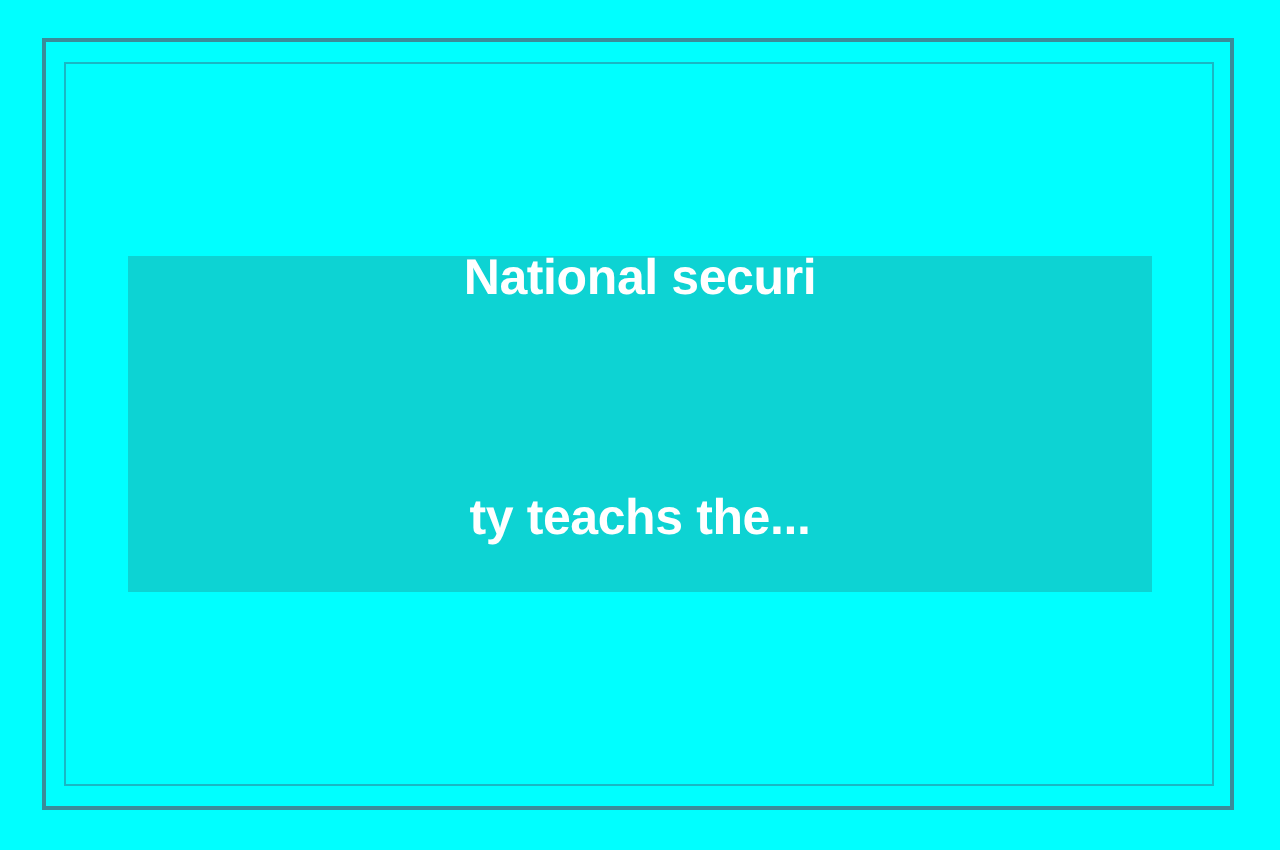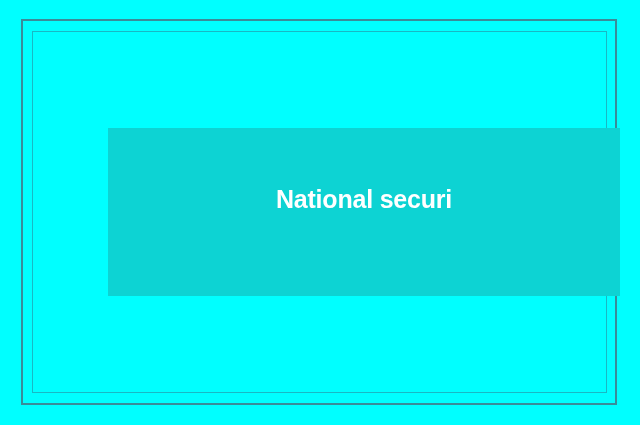--- a/index.html
+++ b/index.html
@@ -49,21 +49,20 @@
     top: 128px;
     width: 512px;
     height: 168px;
     background: #0dd3d3;
     display: flex;
     flex-direction: column;
     align-items: center;
     justify-content: center;
     box-sizing: border-box;
     padding-bottom: 26px;
-    margin-left: 44px;
   }
 
   .card-text {
     color: #ffffff;
     font-size: 25px;
     font-weight: bold;
     line-height: 40px;
     text-align: center;
     letter-spacing: -0.2px;
     white-space: pre;
@@ -79,16 +78,17 @@
 
 <div id="canvas">
 
   <div class="frame-outer"></div>
 
   <div class="frame-inner"></div>
 
   <div class="card">
     <div class="card-text">
       <span class="card-line">National securi</span>
+      <span class="card-line">ty teachs the...</span>
     </div>
   </div>
 
 </div>
 
 </body></html>

